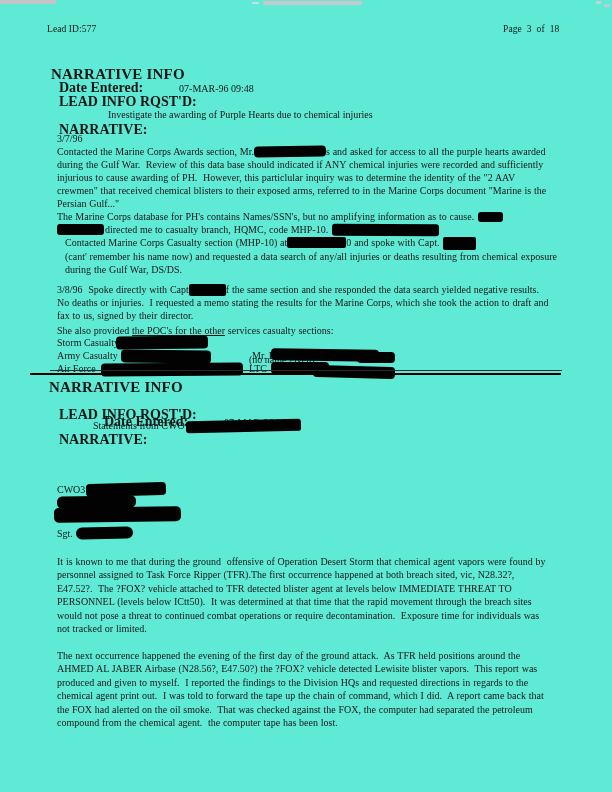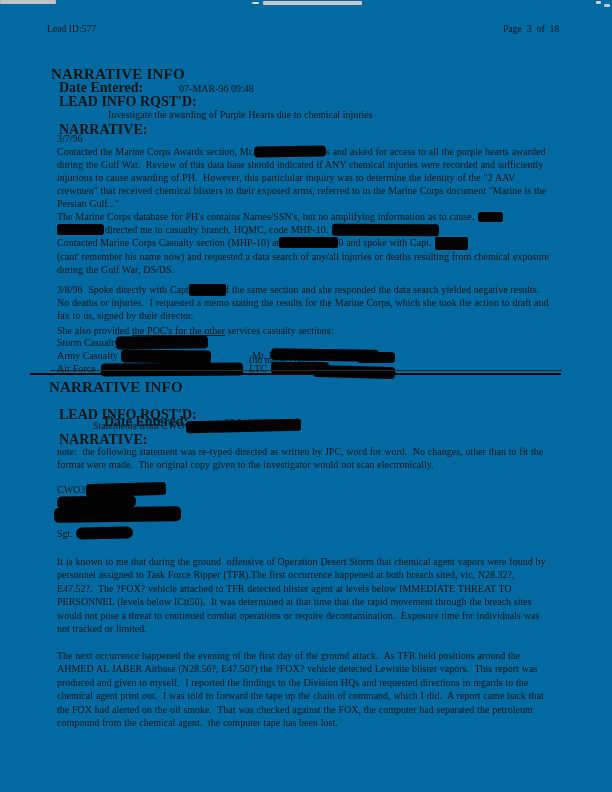--- a/index.html
+++ b/index.html
@@ -1,17 +1,17 @@
 <!DOCTYPE html>
 <html><head>
 <meta charset="utf-8">
 <style>
   html,body{margin:0;padding:0;background:#e8e8e8;}
   .page{
-    position:relative;width:612px;height:792px;background:#0369a1;
+    position:relative;width:612px;height:792px;background:#5eead4;
     font-family:"Liberation Serif","DejaVu Serif",serif;color:#161616;
     overflow:hidden;margin:0 auto;
   }
   .abs{position:absolute;}
   .t{white-space:pre-wrap;}
   .hdr{font-size:9.5px;letter-spacing:.1px;}
   .sec-title{font-size:15px;font-weight:bold;letter-spacing:.2px;}
   .lbl{font-size:14px;font-weight:bold;}
   .val{font-size:10px;font-weight:normal;padding-left:36px;}
   .body{font-size:10px;line-height:13px;width:494px;word-spacing:.3px;}
@@ -50,21 +50,21 @@
   <div class="abs lbl" style="left:59px;top:94px;">LEAD INFO RQST'D:</div>
   <div class="abs val" style="left:72px;top:109px;">Investigate the awarding of Purple Hearts due to chemical injuries</div>
   <div class="abs lbl" style="left:59px;top:122px;">NARRATIVE:</div>
 
   <div class="abs body" style="left:57px;top:132px;">
     <div>3/7/96</div>
     <div class="para"><span class="t">Contacted the Marine Corps Awards section, Mr.</span><span class="bar" style="width:72px;border-radius:4px;transform:rotate(-0.8deg);"></span><span class="t">s and asked for access to all the purple hearts awarded during the Gulf War.  Review of this data base should indicated if ANY chemical injuries were recorded and sufficiently injurious to cause awarding of PH.  However, this particlular inquiry was to determine the identity of the "2 AAV crewmen" that received chemical blisters to their exposed arms, referred to in the Marine Corps document "Marine is the Persian Gulf..."</span></div>
     <div class="para"><span class="t">The Marine Corps database for PH's contains Names/SSN's, but no amplifying information as to cause.</span><span class="bar" style="width:25px;height:10px;margin-left:4px;"></span><br><span class="bar" style="width:47px;margin-right:1px;"></span><span class="t">directed me to casualty branch, HQMC, code MHP-10.</span><span class="bar" style="width:107px;height:12px;margin-left:4px;vertical-align:-3px;transform:rotate(0.3deg);"></span></div>
   </div>
 
-  <div class="abs body" style="left:57px;top:236px;">
+  <div class="abs body" style="left:65px;top:236px;">
     <span class="t">Contacted Marine Corps Casualty section (MHP-10) at</span><span class="bar" style="width:59px;border-radius:2px;"></span><span class="t">0 and spoke with Capt.</span><span class="bar" style="width:33px;height:13px;margin-left:4px;vertical-align:-4px;border-radius:2px;"></span><br><span class="t">(cant' remember his name now) and requested a data search of any/all injuries or deaths resulting from chemical exposure during the Gulf War, DS/DS.</span>
   </div>
 
   <div class="abs body" style="left:57px;top:283px;">
     <span class="t">3/8/96  Spoke directly with Capt</span><span class="bar" style="width:37px;height:12px;vertical-align:-3px;border-radius:2px;"></span><span class="t">f the same section and she responded the data search yielded negative results.  No deaths or injuries.  I requested a memo stating the results for the Marine Corps, which she took the action to draft and fax to us, signed by their director.</span>
   </div>
 
   <div class="abs body" style="left:57px;top:324px;">
     <span class="t">She also provided </span><span class="t u">the POC's for the other</span><span class="t"> services casualty sections:</span>
   </div>
@@ -93,23 +93,20 @@
 
   <div class="septhin" style="left:50px;top:370px;width:512px;"></div>
   <div class="septhick" style="left:30px;top:372.5px;width:531px;"></div>
 
   <div class="abs sec-title" style="left:49px;top:379px;">NARRATIVE INFO</div>
   <div class="abs" style="left:59px;top:414px;font-size:10px;margin-left:45px;"><span class="lbl">Date Entered:</span><span class="val">07-MAR-96 10:05</span></div>
   <div class="abs lbl" style="left:59px;top:407px;">LEAD INFO RQST'D:</div>
   <div class="abs val" style="left:57px;top:420px;"><span class="t">Statements from CWO</span><span class="bar" style="width:115px;height:12px;margin-left:1px;vertical-align:-3px;transform:rotate(-1.2deg);"></span></div>
   <div class="abs lbl" style="left:59px;top:432px;">NARRATIVE:</div>
 
-  <div class="abs body2" style="left:57px;top:445px;">
-    <span class="t">note:  the following statement was re-typed directed as written by JPC, word for word.  No changes, other than to fit the format were made.  The original copy given to the investigator would not scan electronically.</span>
-  </div>
 
   <div class="abs sig" style="left:57px;top:483px;width:200px;height:62px;">
     <div class="sigrow" style="left:0;top:0;">
         <span>CWO3</span>
         <span class="rbar" style="position:static;display:inline-block;width:80px;height:13px;margin-left:1px;transform:rotate(-1.5deg);"></span>
       </div>
     <div class="rbar" style="left:0;top:13px;width:79px;height:12px;border-radius:5px;transform:rotate(-1deg);"></div>
     <div class="rbar" style="left:-3px;top:24px;width:127px;height:15px;border-radius:5px;transform:rotate(-0.8deg);"></div>
     <div class="sigrow" style="left:0;top:44px;">
         <span>Sgt.</span>

